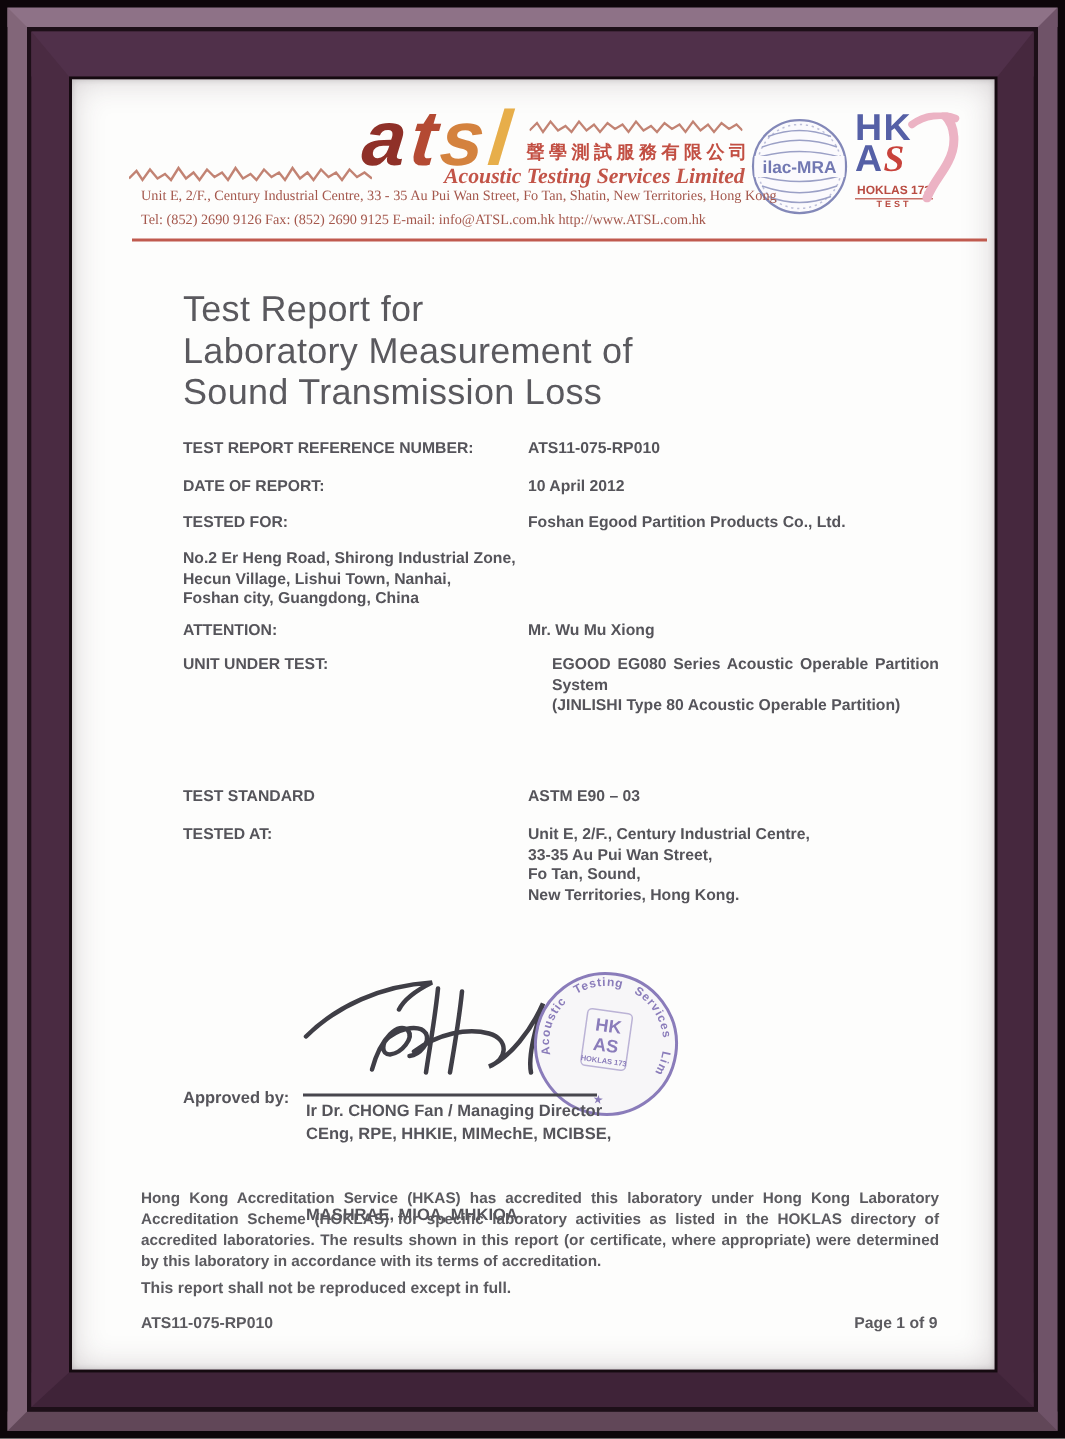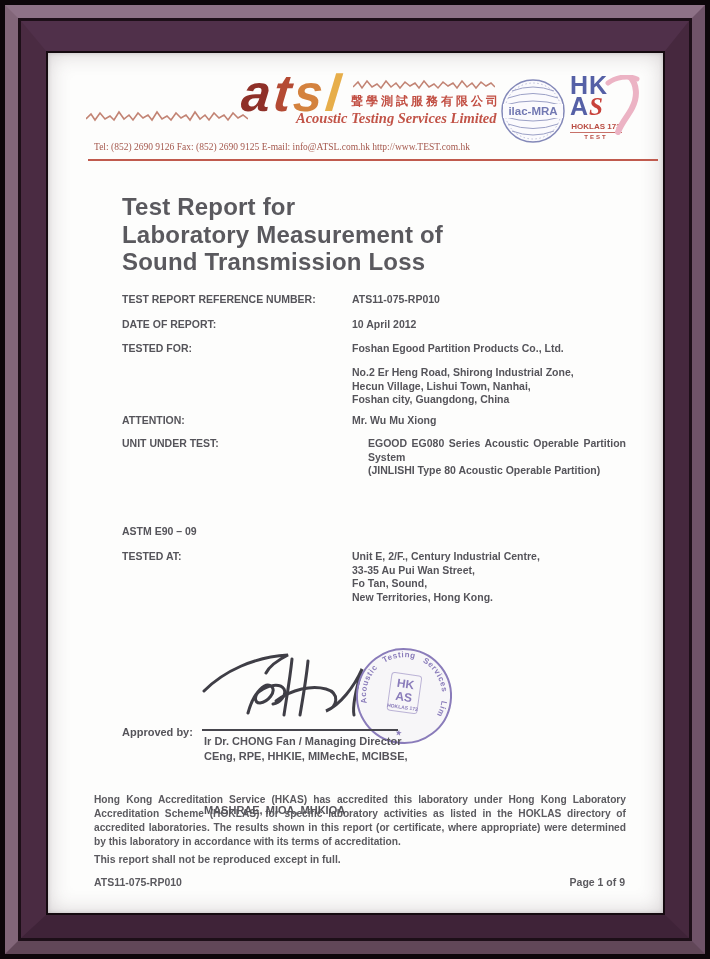--- a/index.html
+++ b/index.html
@@ -39,21 +39,21 @@
   .hkas-row { position:relative; z-index:2; font-weight:bold; font-size:25px; line-height:21px;
     letter-spacing:1px; color:#5560a6; }
   .hkas-s { color:#c8423b; font-style:italic; font-family:"Liberation Serif", serif; }
   .hkas-swoosh { position:absolute; right:0; top:0; z-index:1; }
   .hoklas { display:block; margin-top:5px; font-size:8px; font-weight:bold; color:#b94c42;
     border-bottom:1px solid rgba(185,76,66,.8); width:52px; text-align:center; padding-bottom:1px; }
   .hkas-test { display:block; font-size:6px; font-weight:bold; color:#b94c42; width:52px;
     text-align:center; letter-spacing:2px; margin-top:1px; }
 
   
-  .title { font-size:24px; font-weight:bold; color:#5a595e; line-height:27.5px; letter-spacing:.2px; }
+  .title { font-size:24px; font-weight:normal; color:#5a595e; line-height:27.5px; letter-spacing:.2px; }
 
   
   .row { position:absolute; left:74px; width:504px; display:flex; font-size:10.5px; font-weight:bold;
     color:#55545a; line-height:13.5px; }
   .row .lbl { width:230px; flex:none; }
   .row .val { flex:1; }
   .just { text-align:justify;margin-left:16px; }
   .val p { margin:0; }
 
   
@@ -109,25 +109,26 @@
           <path d="M26,2 C33,9 34,22 28,33 C24,41 18,47 14,57" fill="none" stroke="#ecb3c4" stroke-width="6" stroke-linecap="round"></path>
         </svg>
         <div class="hkas-row">HK</div>
         <div class="hkas-row">
           <span>A</span><span class="hkas-s">S</span>
         </div>
         <span class="hoklas">HOKLAS 173</span>
         <span class="hkas-test">TEST</span>
       </div>
 
+      <div class="abs addr" style="left:46px; top:73px;">Unit E, 2/F., Century Industrial Centre, 33 - 35 Au Pui Wan Street, Fo Tan, Shatin, New Territories, Hong Kong</div>
       <div class="abs addr" style="left:46px; top:89px;">
         <b>Tel: (852) 2690 9126</b>
         <b>Fax: (852) 2690 9125</b>
         <b>E-mail: info@ATSL.com.hk</b>
-        <b>http://www.TEST.com.hk</b>
+        <b>http://www.ATSL.com.hk</b>
       </div>
 
       <div class="abs hdr-rule" style="left:40px; top:106px;"></div>
 
       <div class="abs title" style="left:74px; top:140px;">
         <div>Test Report for</div>
         <div>Laboratory Measurement of</div>
         <div>Sound Transmission Loss</div>
       </div>
 
@@ -139,21 +140,21 @@
       <div class="row" style="top:265px;">
         <div class="lbl">DATE OF REPORT:</div>
         <div class="val">10 April 2012</div>
       </div>
 
       <div class="row" style="top:289px;">
         <div class="lbl">TESTED FOR:</div>
         <div class="val">Foshan Egood Partition Products Co., Ltd.</div>
       </div>
 
-      <div class="row" style="top:313px;">
+      <div class="row" style="top:313px;flex-direction:column;">
         <div class="lbl"></div>
         <div class="val">
           <p>No.2 Er Heng Road, Shirong Industrial Zone,</p>
           <p>Hecun Village, Lishui Town, Nanhai,</p>
           <p>Foshan city, Guangdong, China</p>
         </div>
       </div>
 
       <div class="row" style="top:361px;">
         <div class="lbl">ATTENTION:</div>
@@ -162,21 +163,22 @@
 
       <div class="row" style="top:384px;">
         <div class="lbl">UNIT UNDER TEST:</div>
         <div class="val just">
           <p>EGOOD EG080 Series Acoustic Operable Partition System</p>
           <p>(JINLISHI Type 80 Acoustic Operable Partition)</p>
         </div>
       </div>
 
       <div class="row" style="top:472px;">
-        <div class="val">ASTM E90 – 09</div>
+        <div class="lbl">TEST STANDARD</div>
+        <div class="val">ASTM E90 – 03</div>
       </div>
 
       <div class="row" style="top:497px;">
         <div class="lbl">TESTED AT:</div>
         <div class="val">
           <p>Unit E, 2/F., Century Industrial Centre,</p>
           <p>33-35 Au Pui Wan Street,</p>
           <p>Fo Tan, Sound,</p>
           <p>New Territories, Hong Kong.</p>
         </div>

